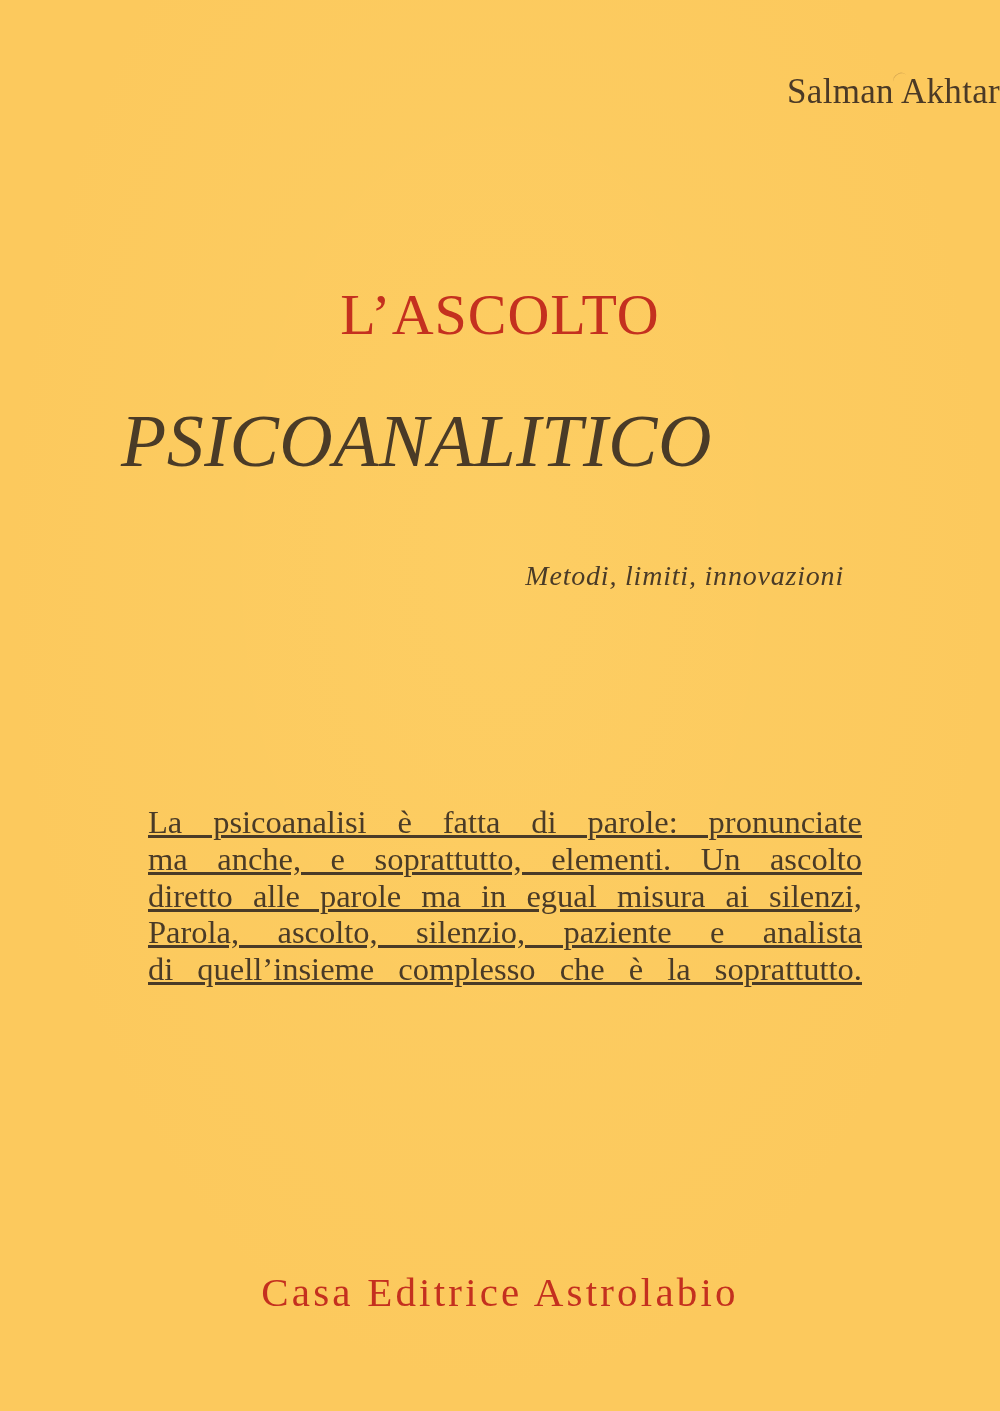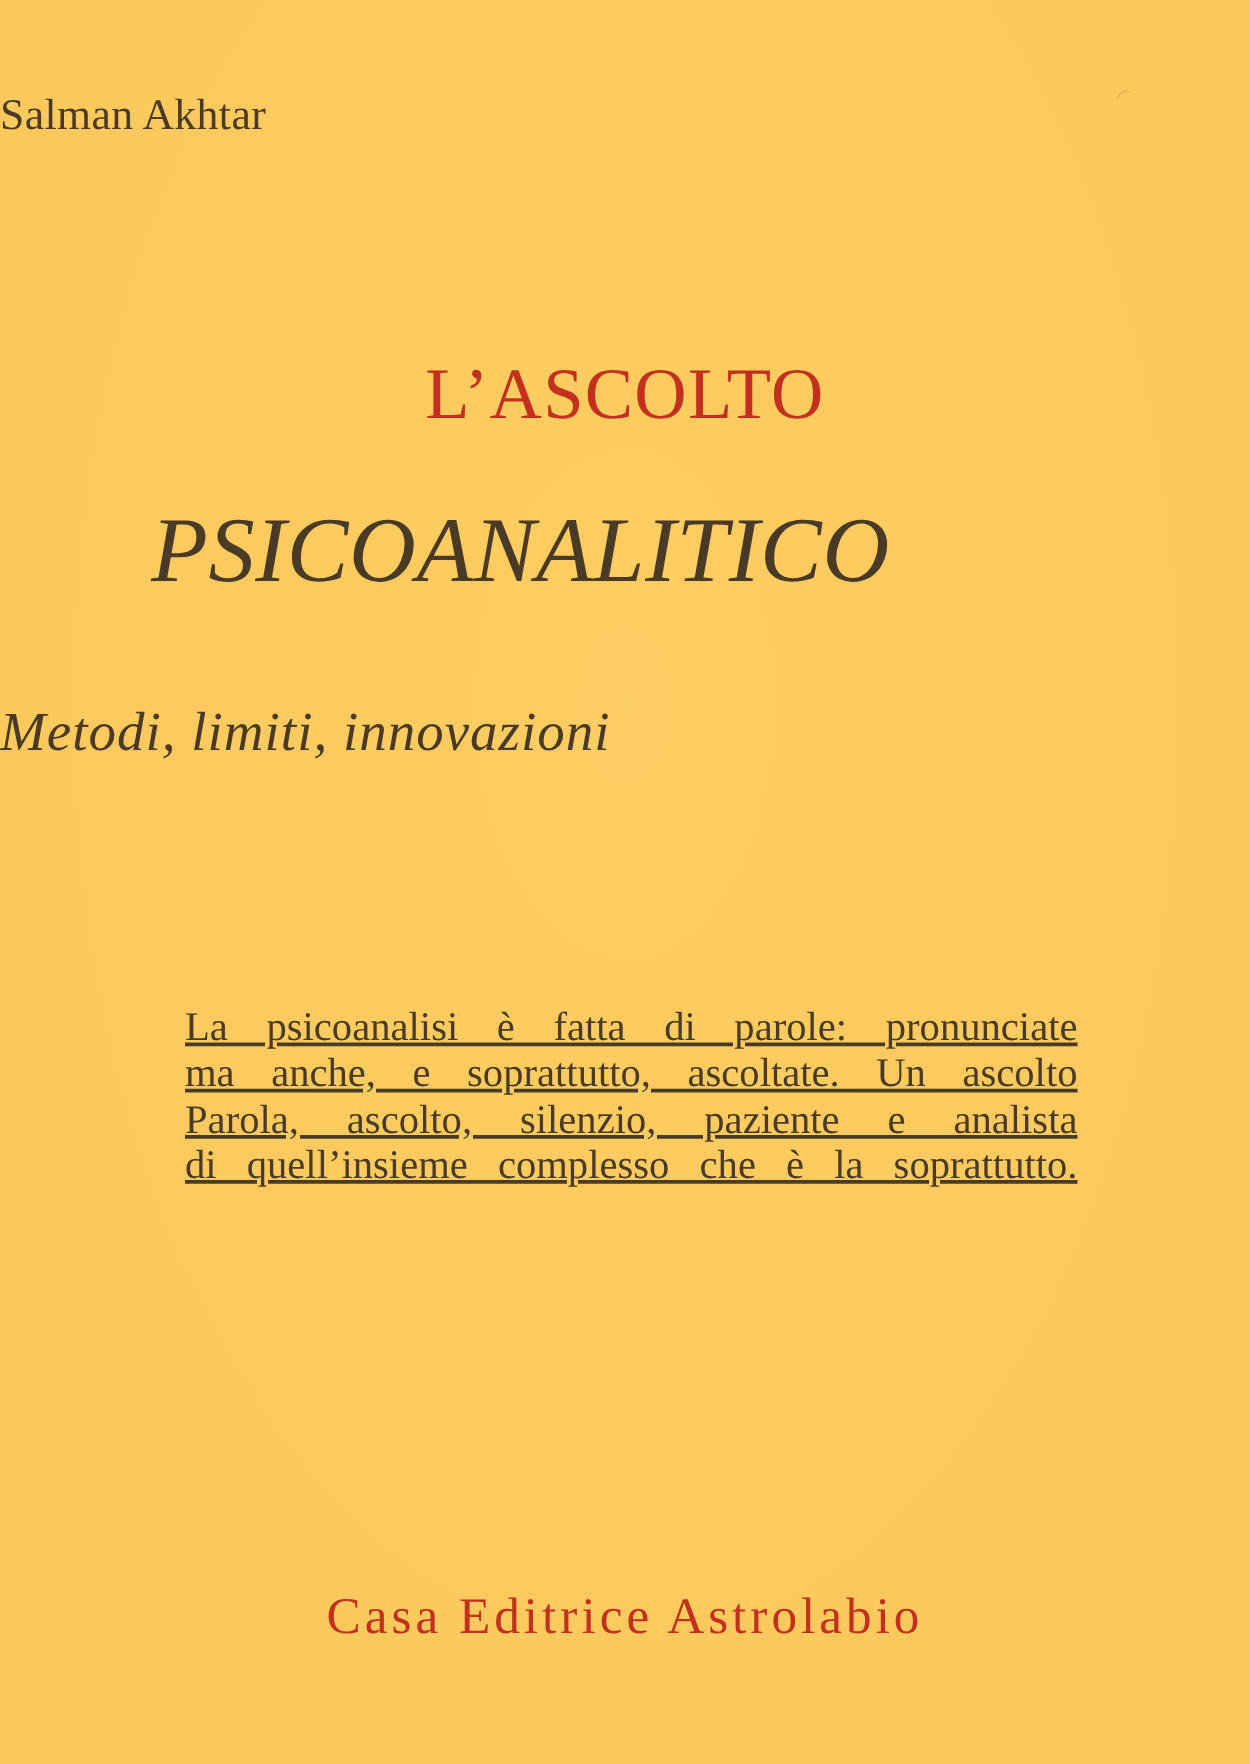--- a/index.html
+++ b/index.html
@@ -19,21 +19,21 @@
       inset: 0;
       background:
         radial-gradient(ellipse at 50% 40%, rgba(255,214,110,0.35) 0%, rgba(252,201,93,0) 70%),
         #fcc95d;
     }
     .author {
       position: absolute;
       top: 72px;
       left: 0;
       width: 1000px;
-      text-align: left;
+      text-align: right;
       font-size: 35px;
       color: #4b3a26;
       letter-spacing: 0.3px;
     }
     .title-main {
       position: absolute;
       top: 286px;
       left: 0;
       width: 1000px;
       text-align: center;
@@ -52,22 +52,22 @@
       font-style: italic;
       color: #4a3b27;
       line-height: 1;
       letter-spacing: 0.5px;
     }
     .subtitle {
       position: absolute;
       top: 560px;
       left: 0;
       width: 844px;
-      text-align: left;
-      font-size: 44px;
+      text-align: right;
+      font-size: 28px;
       font-style: italic;
       color: #4a3b27;
       letter-spacing: 0.8px;
     }
     .blurb {
       position: absolute;
       top: 804px;
       left: 148px;
       width: 714px;
       font-size: 32.5px;
@@ -113,20 +113,21 @@
   <div class="author">Salman Akhtar</div>
 
   <div class="title-main">L’ASCOLTO</div>
 
   <div class="title-sub">PSICOANALITICO</div>
 
   <div class="subtitle">Metodi, limiti, innovazioni</div>
 
   <div class="blurb">
     <span class="line">La psicoanalisi è fatta di parole: pronunciate</span>
-    <span class="line">ma anche, e soprattutto, ascoltate. Un ascolto</span>
+    <span class="line">ma anche, e soprattutto, elementi. Un ascolto</span>
+    <span class="line">diretto alle parole ma in egual misura ai silenzi,</span>
     <span class="line">Parola, ascolto, silenzio, paziente e analista</span>
     <span class="line">di quell’insieme complesso che è la soprattutto.</span>
   </div>
 
   <div class="publisher">Casa Editrice Astrolabio</div>
 
 </div>
 
 </body></html>

